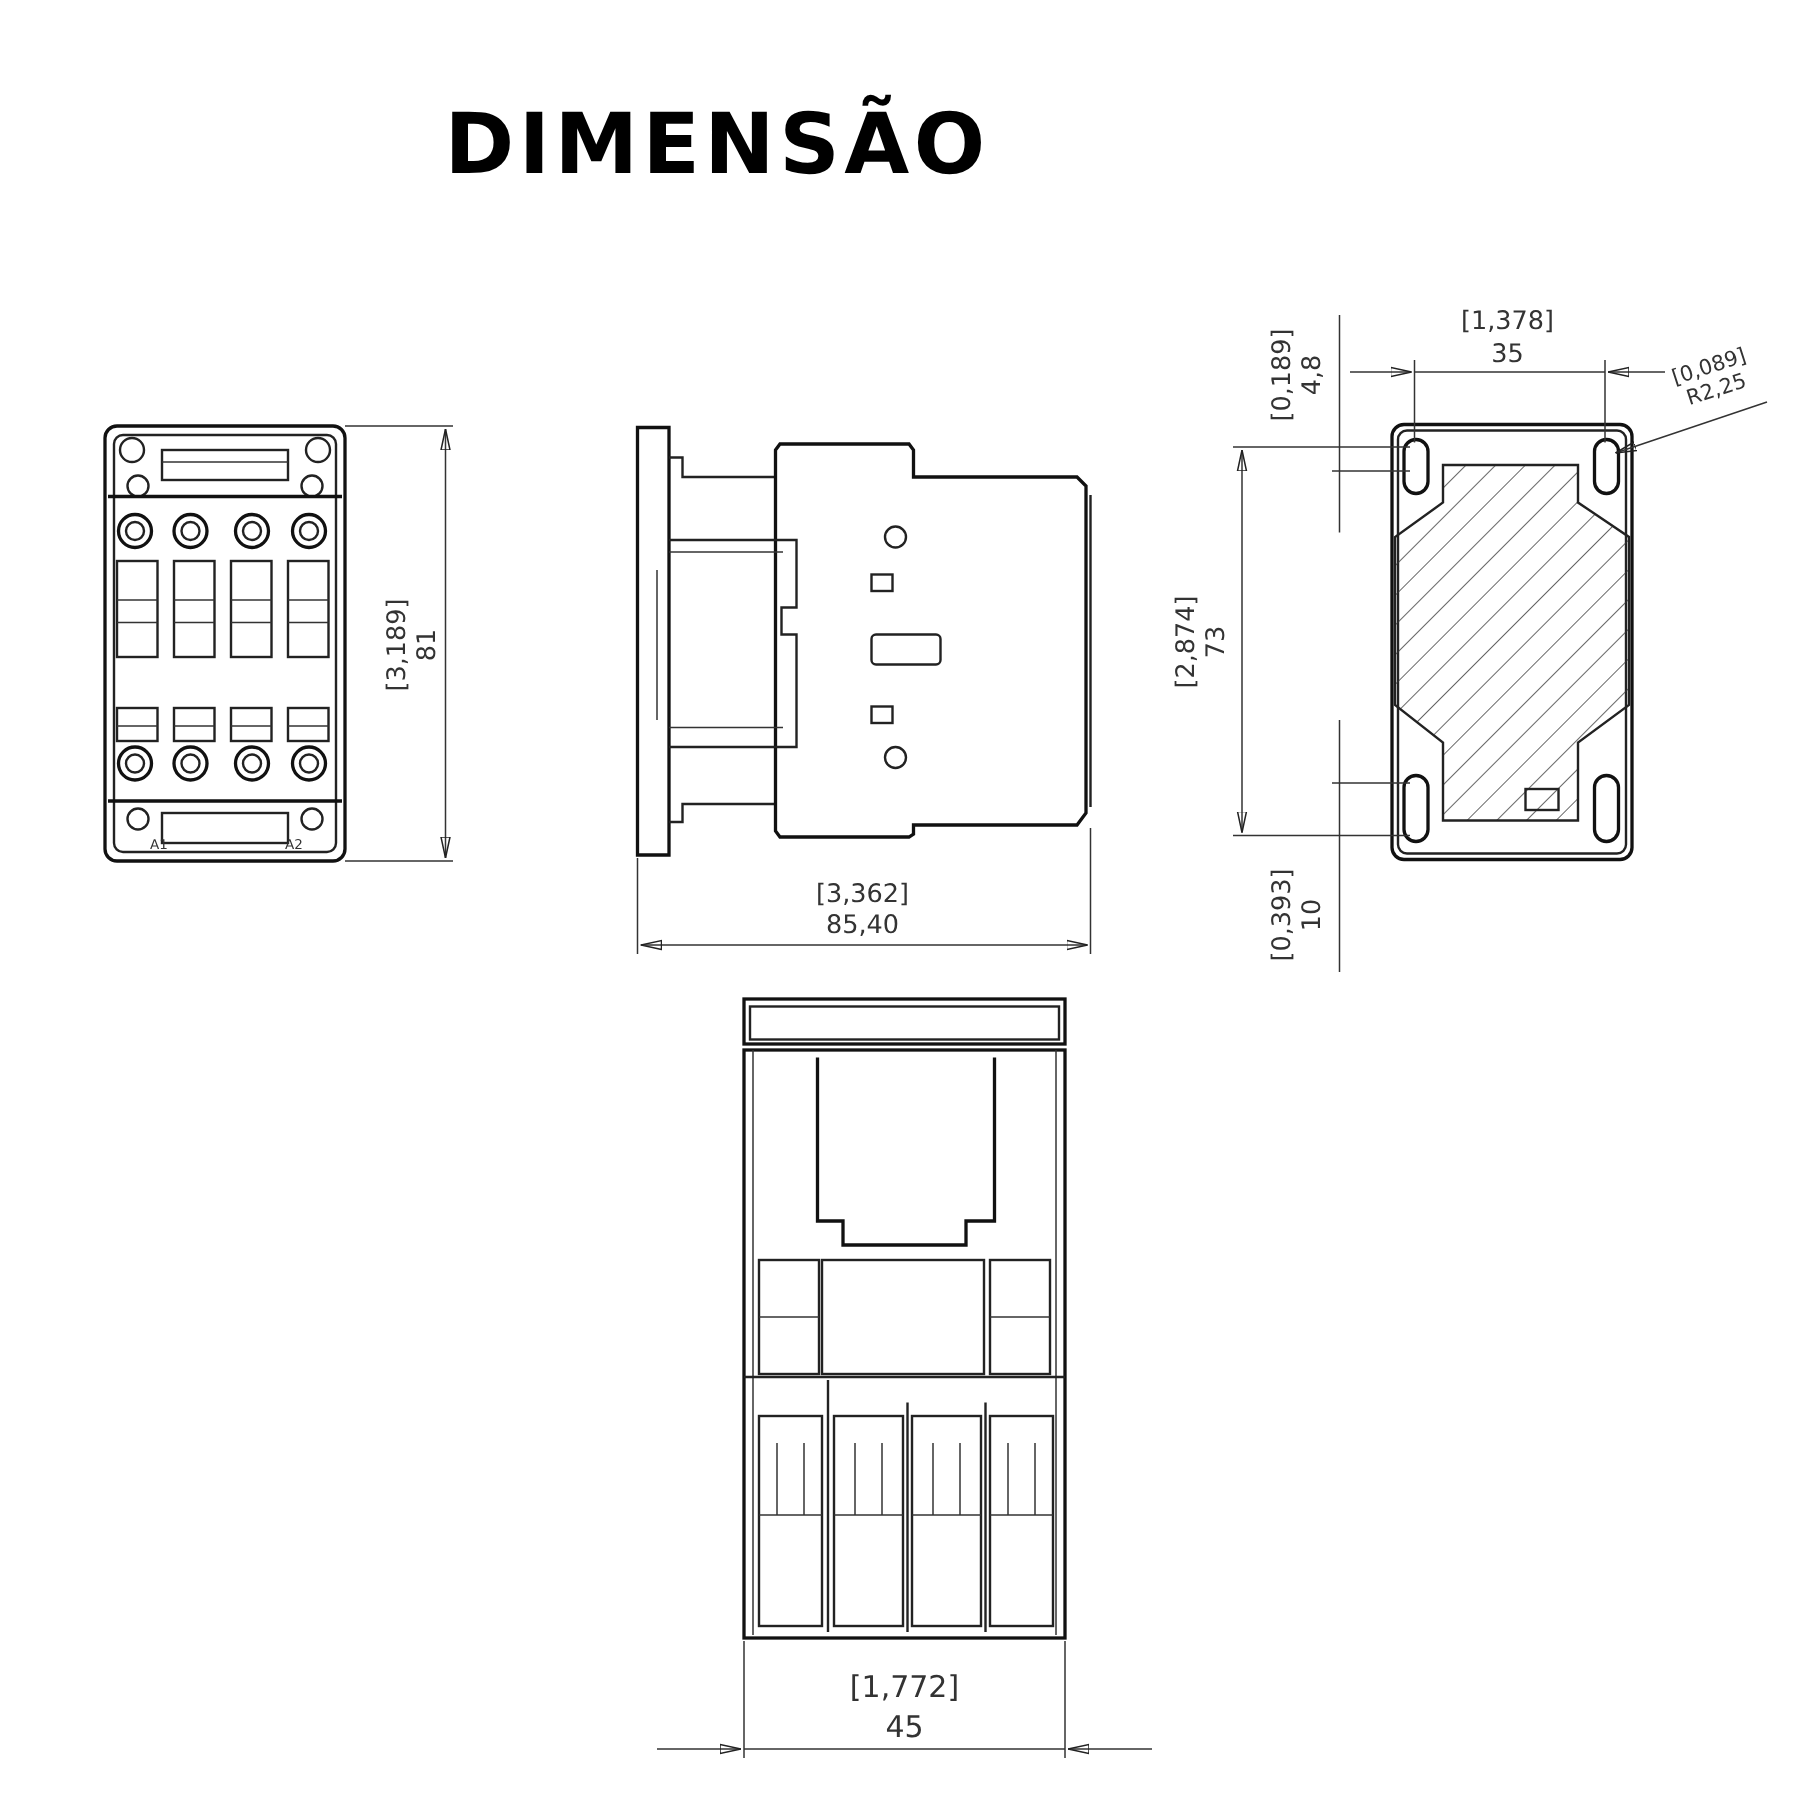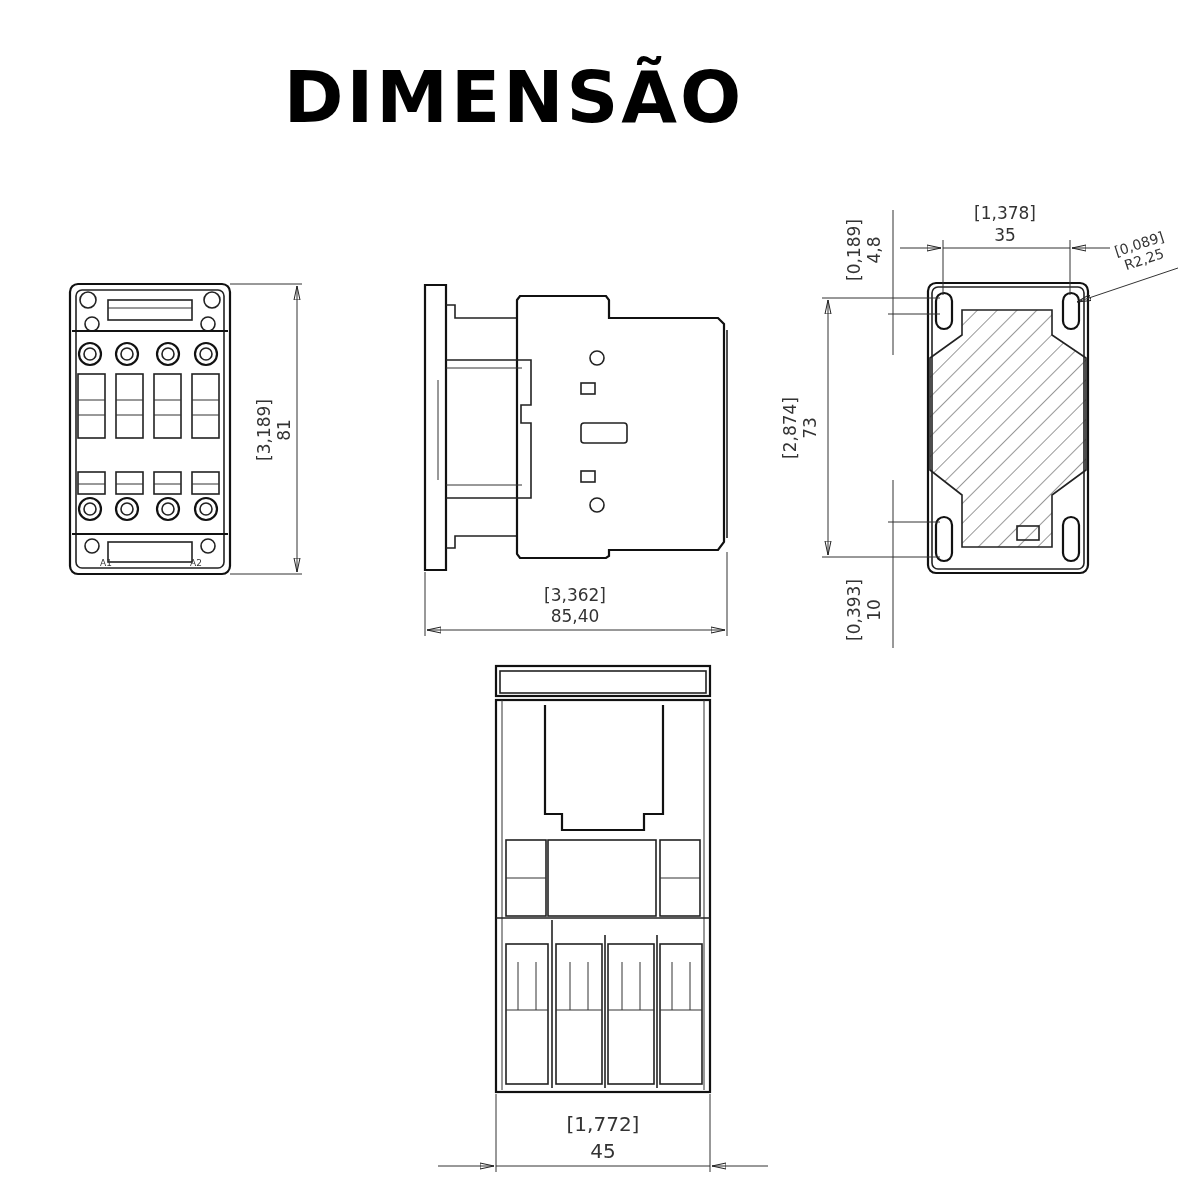--- a/index.html
+++ b/index.html
@@ -1,17 +1,17 @@
 <!DOCTYPE html>
 <html><head>
 <meta charset="utf-8">
 <style>
   html,body{margin:0;padding:0;background:#ffffff;}
   body{width:1200px;height:1200px;position:relative;overflow:hidden;font-family:"DejaVu Sans",sans-serif;}
-  .title{position:absolute;left:0;top:52px;width:956px;text-align:center;font-family:"DejaVu Sans",sans-serif;font-weight:bold;font-size:72px;letter-spacing:3px;color:#000;line-height:90px;margin-left:36px;}
+  .title{position:absolute;left:0;top:52px;width:956px;text-align:center;font-family:"DejaVu Sans",sans-serif;font-weight:bold;font-size:56px;letter-spacing:3px;color:#000;line-height:90px;}
   svg{position:absolute;left:0;top:0;}
   .dimtxt{font-family:"DejaVu Sans",sans-serif;font-size:17px;fill:#333;}
   .ln{stroke:#222;fill:none;stroke-width:1.6;}
   .thin{stroke:#333;fill:none;stroke-width:1;}
   .thick{stroke:#111;fill:none;stroke-width:2.2;}
 </style>
 </head>
 <body>
 
 <div class="title">DIMENSÃO</div>

